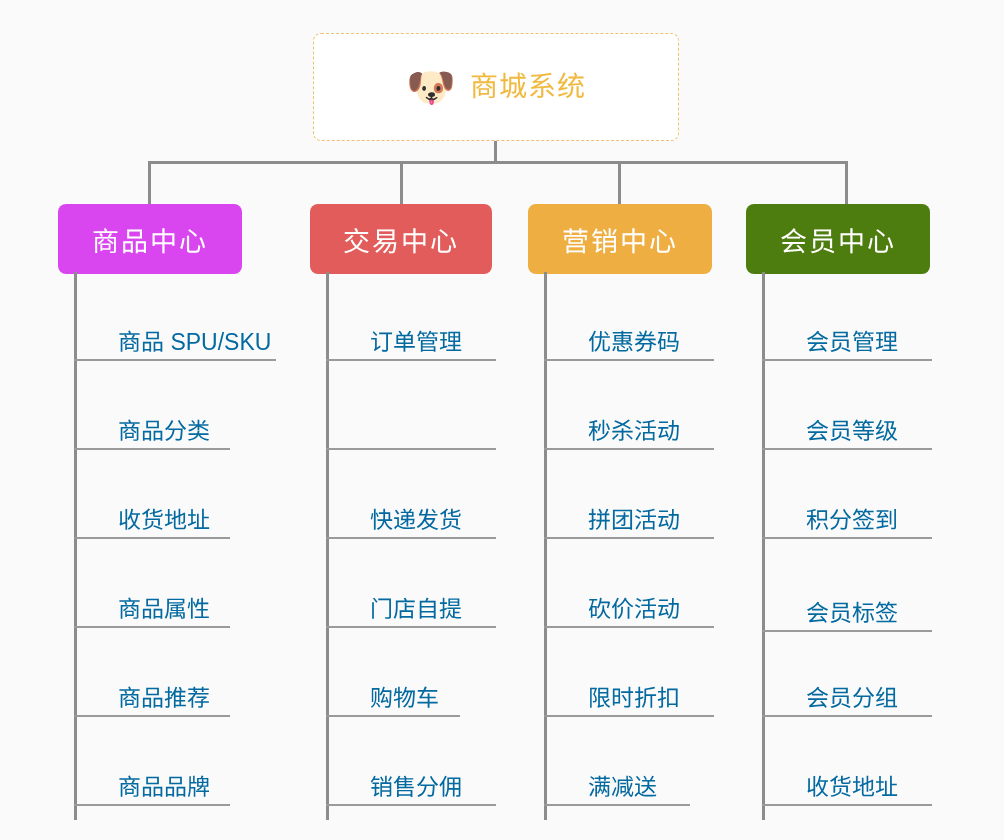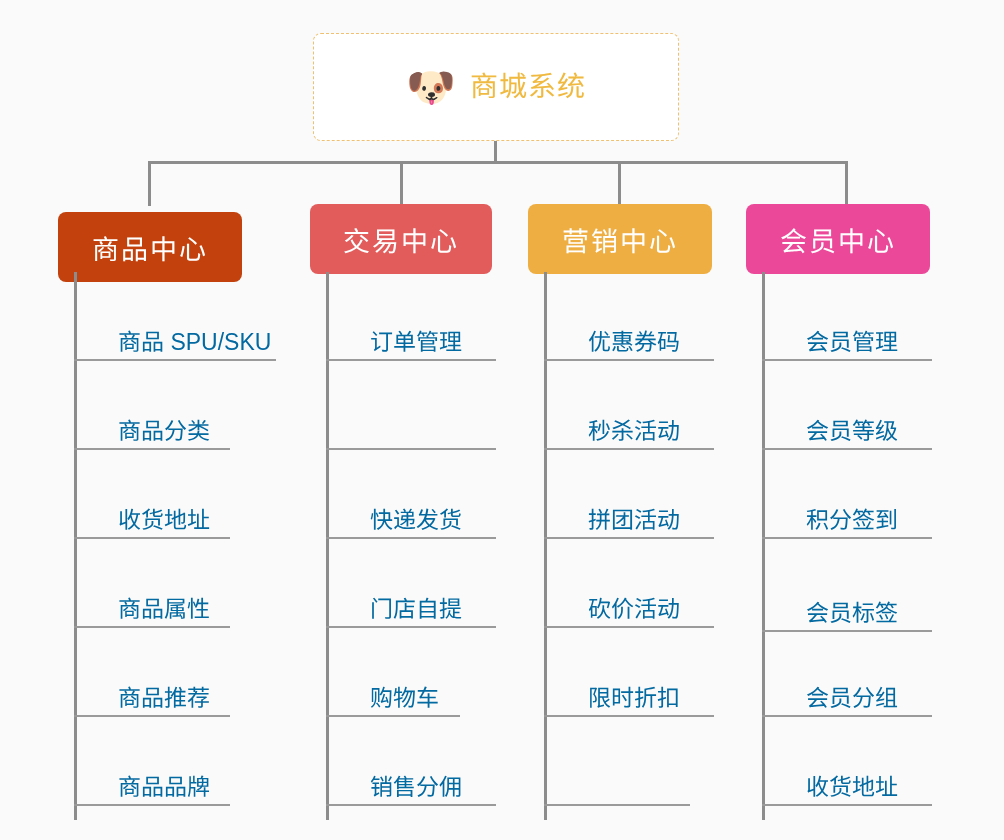--- a/index.html
+++ b/index.html
@@ -120,30 +120,30 @@
     <span class="root-title">商城系统</span>
   </div>
 
   <div class="conn conn-v" style="left:494px; top:141px; height:23px;"></div>
   <div class="conn conn-h" style="left:148px; top:161px; width:700px;"></div>
   <div class="conn conn-v" style="left:148px; top:161px; height:45px;"></div>
   <div class="conn conn-v" style="left:400px; top:161px; height:45px;"></div>
   <div class="conn conn-v" style="left:618px; top:161px; height:45px;"></div>
   <div class="conn conn-v" style="left:845px; top:161px; height:45px;"></div>
 
-  <div class="branch" style="left:58px; top:204px; width:184px; height:70px; background:#c2410c;margin-top:8px;">
+  <div class="branch" style="left:58px; top:204px; width:184px; height:70px; background:#d946ef;">
     <span>商品中心</span>
   </div>
   <div class="branch" style="left:310px; top:204px; width:182px; height:70px; background:#e25c5c;">
     <span>交易中心</span>
   </div>
   <div class="branch" style="left:528px; top:204px; width:184px; height:70px; background:#eeae42;">
     <span>营销中心</span>
   </div>
-  <div class="branch" style="left:746px; top:204px; width:184px; height:70px; background:#ec4899;">
+  <div class="branch" style="left:746px; top:204px; width:184px; height:70px; background:#4d7c0f;">
     <span>会员中心</span>
   </div>
 
   <div class="leaf-col" style="left:74px;">
     <div class="leaf-spine" style="height:548px;"></div>
 
     <div class="leaf-item" style="top:0px; width:202px;">
       <span class="leaf-underline" style="width:202px;"></span>
       <span class="leaf-label">商品 SPU/SKU</span>
     </div>
@@ -215,20 +215,21 @@
     <div class="leaf-item" style="top:267px; width:170px;">
       <span class="leaf-underline" style="width:170px;"></span>
       <span class="leaf-label">砍价活动</span>
     </div>
     <div class="leaf-item" style="top:356px; width:170px;">
       <span class="leaf-underline" style="width:170px;"></span>
       <span class="leaf-label">限时折扣</span>
     </div>
     <div class="leaf-item" style="top:445px; width:146px;">
       <span class="leaf-underline" style="width:146px;"></span>
+      <span class="leaf-label">满减送</span>
     </div>
   </div>
 
   <div class="leaf-col" style="left:762px;">
     <div class="leaf-spine" style="height:548px;"></div>
 
     <div class="leaf-item" style="top:0px; width:170px;">
       <span class="leaf-underline" style="width:170px;"></span>
       <span class="leaf-label">会员管理</span>
     </div>

